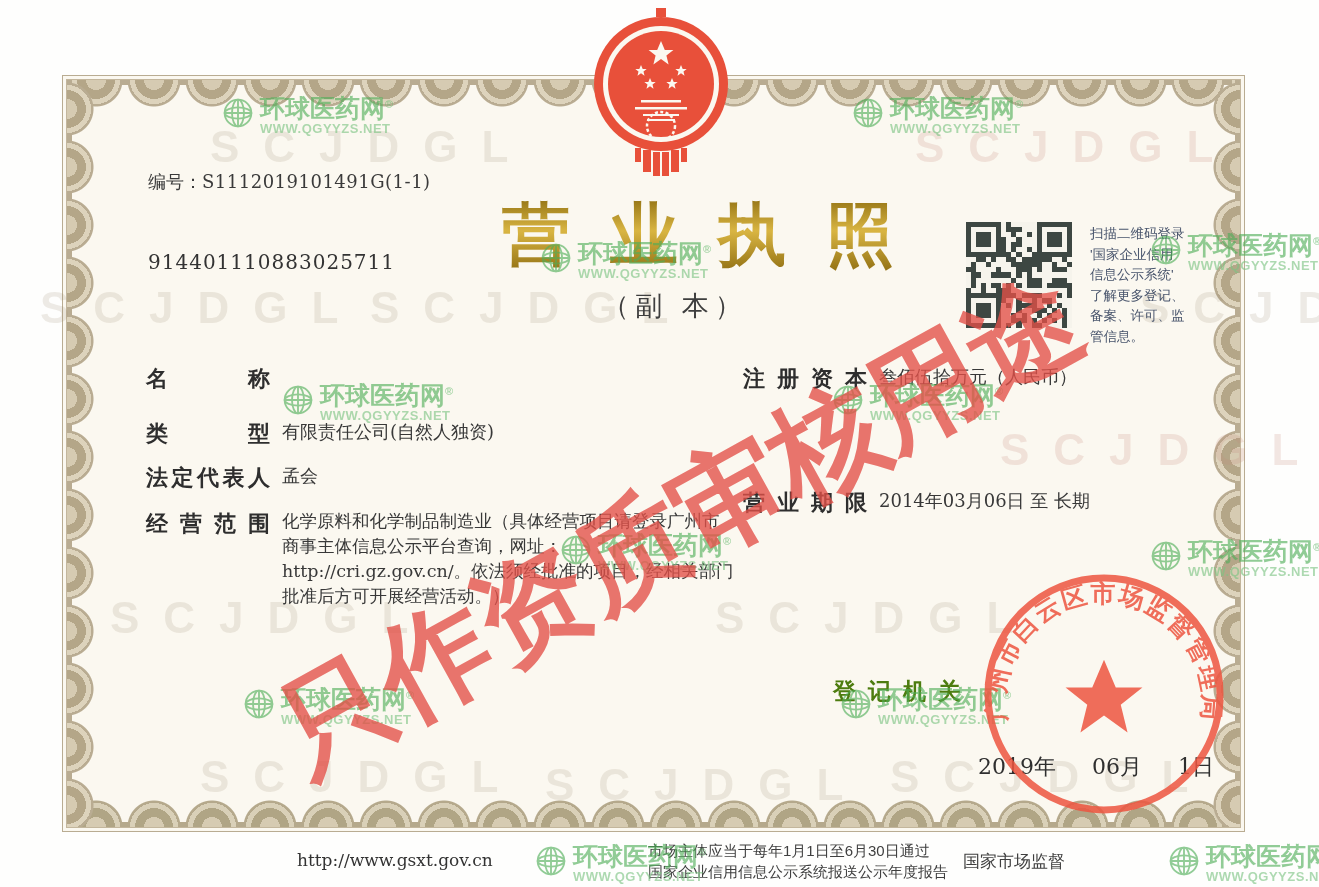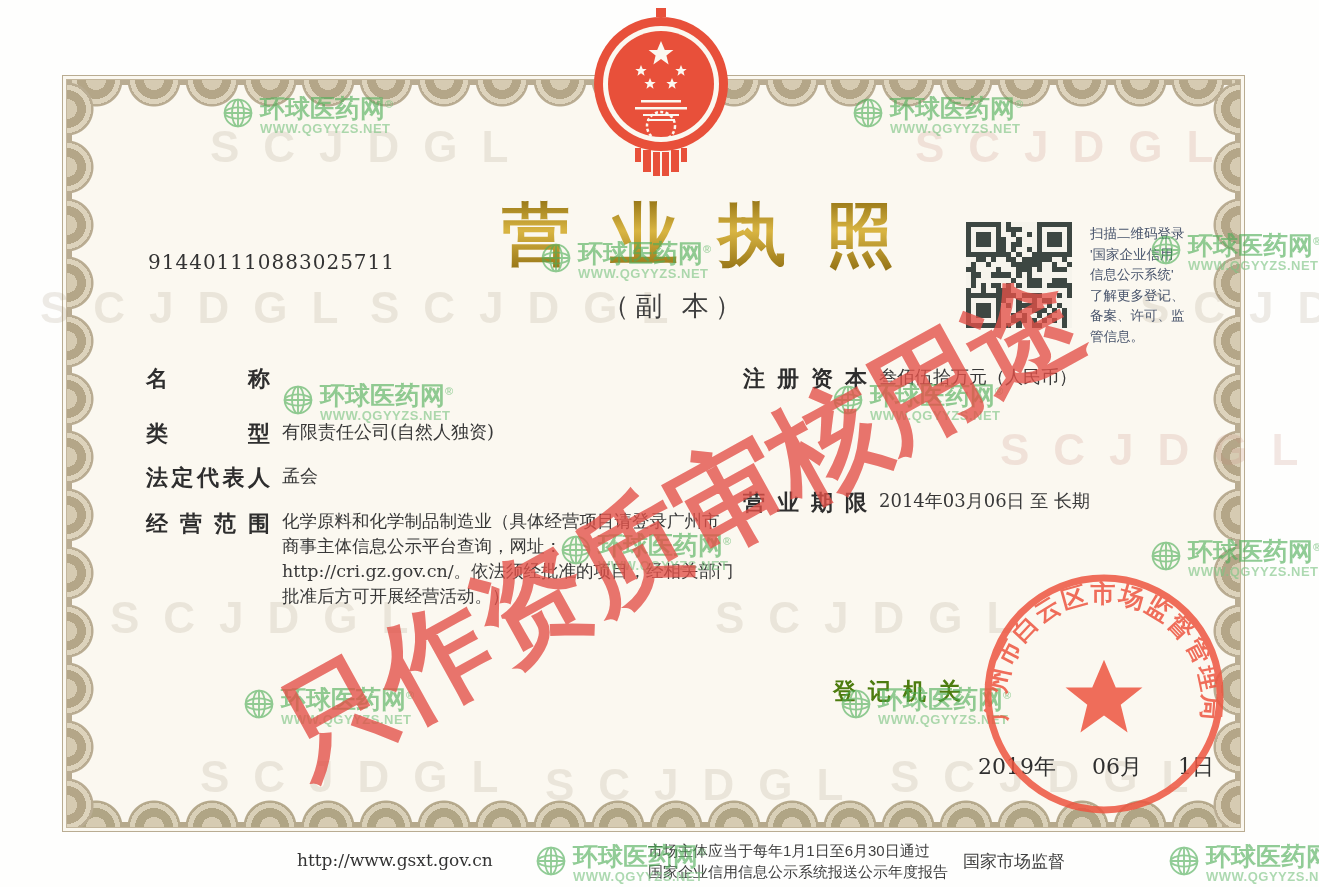--- a/index.html
+++ b/index.html
@@ -138,20 +138,23 @@
     <g fill="#e8503a">
       <rect x="58" y="142" width="8" height="22"></rect>
       <rect x="68" y="144" width="7" height="24"></rect>
       <rect x="77" y="144" width="7" height="24"></rect>
       <rect x="86" y="142" width="8" height="22"></rect>
       <rect x="50" y="140" width="6" height="14"></rect>
       <rect x="96" y="140" width="6" height="14"></rect>
     </g>
   </svg>
 
+  <div class="abs serial">
+    <span>编号：</span><span class="num">S1112019101491G(1-1)</span>
+  </div>
   <div class="abs ccv">914401110883025711</div>
 
   <div class="abs title">营业执照</div>
   <div class="abs subtitle">（副  本）</div>
 
   <div class="abs qr" id="qr-grid">
       <i style="grid-area:1/1"></i>
       <i style="grid-area:1/2"></i>
       <i style="grid-area:1/3"></i>
       <i style="grid-area:1/4"></i>

